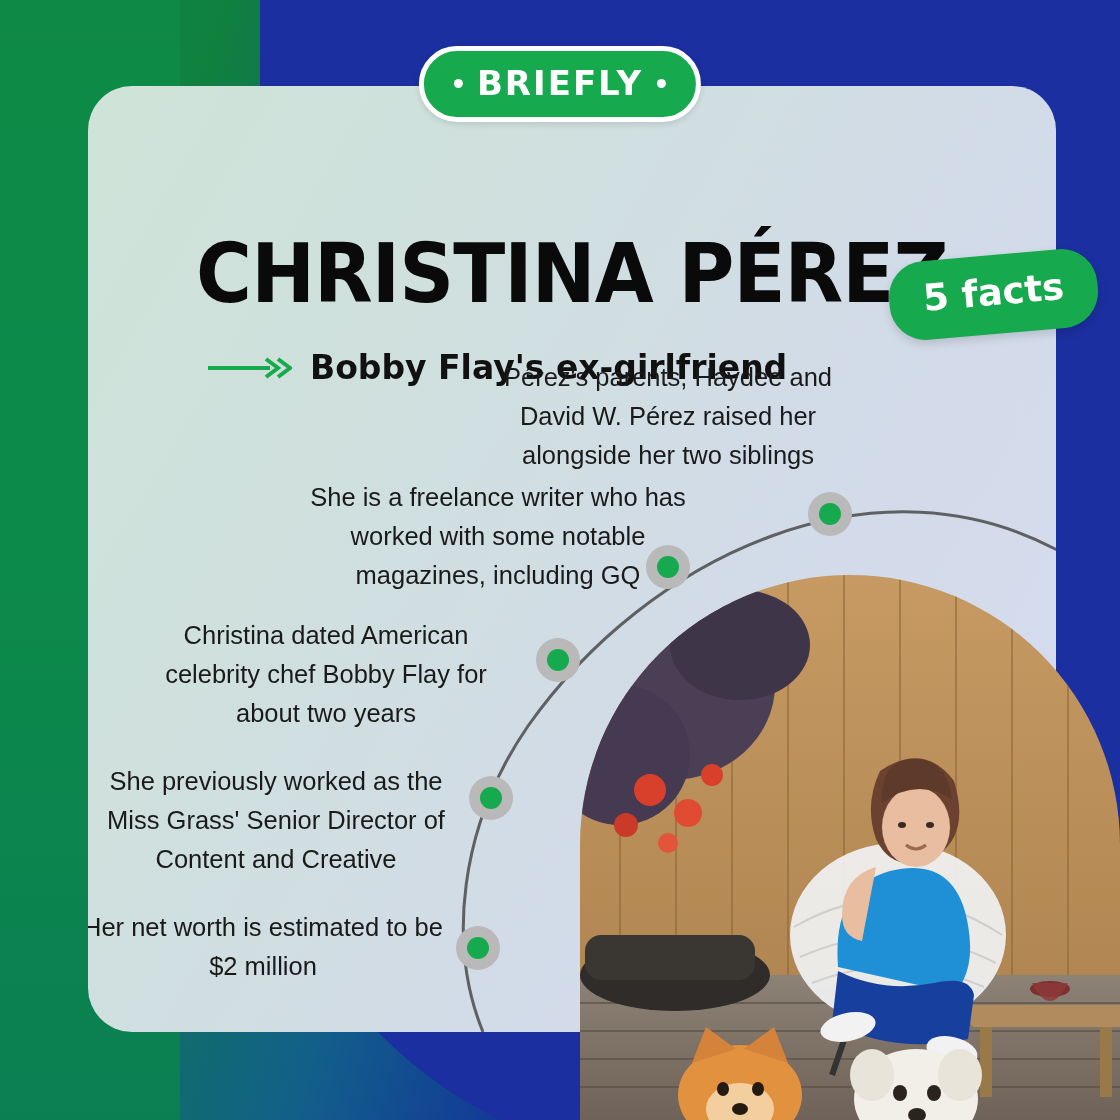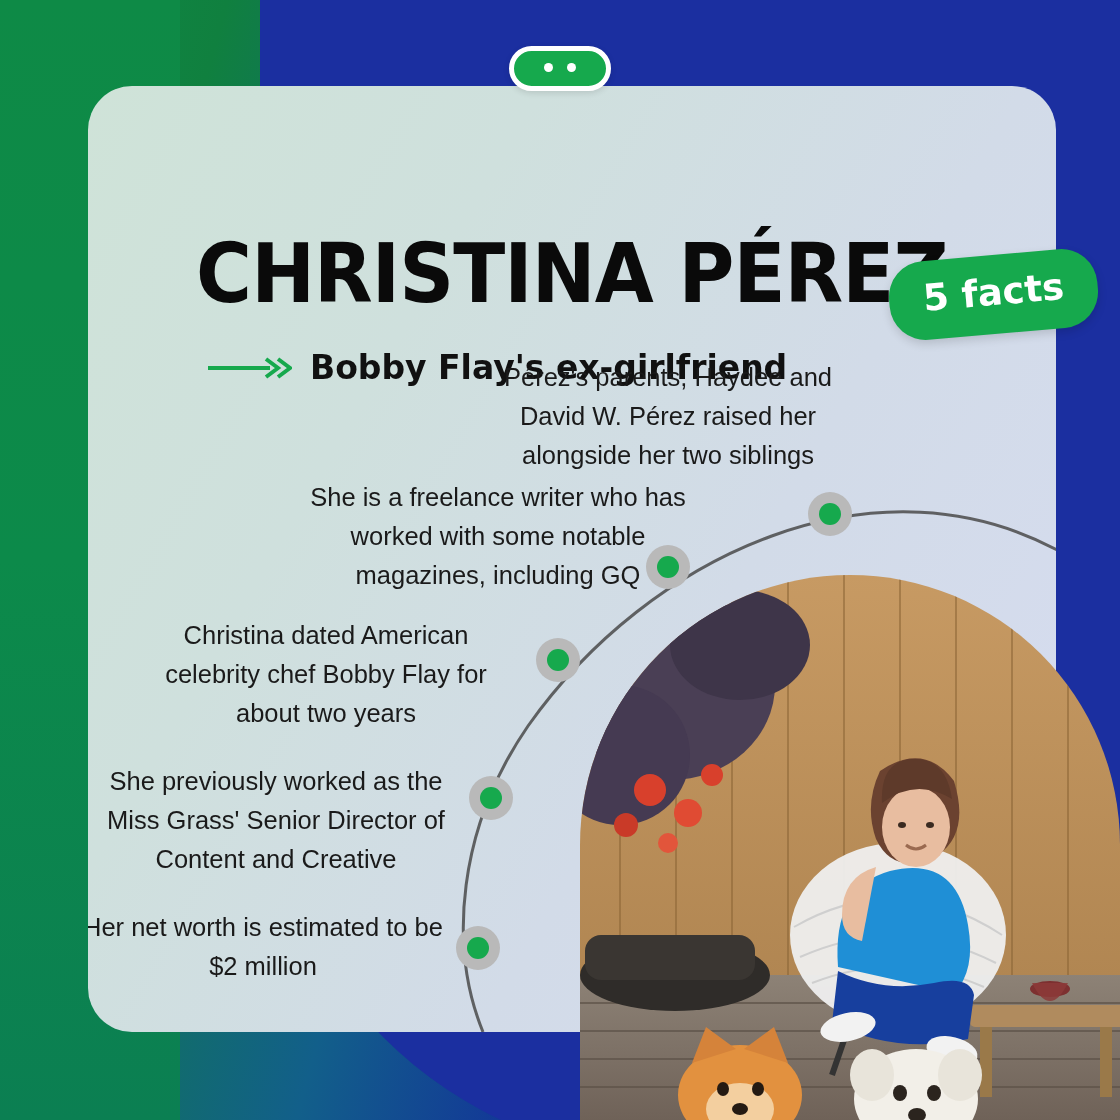--- a/index.html
+++ b/index.html
@@ -296,18 +296,19 @@
         <ellipse cx="380" cy="500" rx="22" ry="26" fill="#e8e4da"></ellipse>
         <ellipse cx="320" cy="518" rx="7" ry="8" fill="#2b241e"></ellipse>
         <ellipse cx="354" cy="518" rx="7" ry="8" fill="#2b241e"></ellipse>
         <ellipse cx="337" cy="540" rx="9" ry="7" fill="#2b241e"></ellipse>
       </g>
     </svg>
   </div>
 
   <div class="badge-briefly">
     <span class="dot"></span>
+    <span class="word">BRIEFLY</span>
     <span class="dot"></span>
   </div>
 
   <div class="facts-badge">5 facts</div>
 
 </div>
 
 </body></html>

